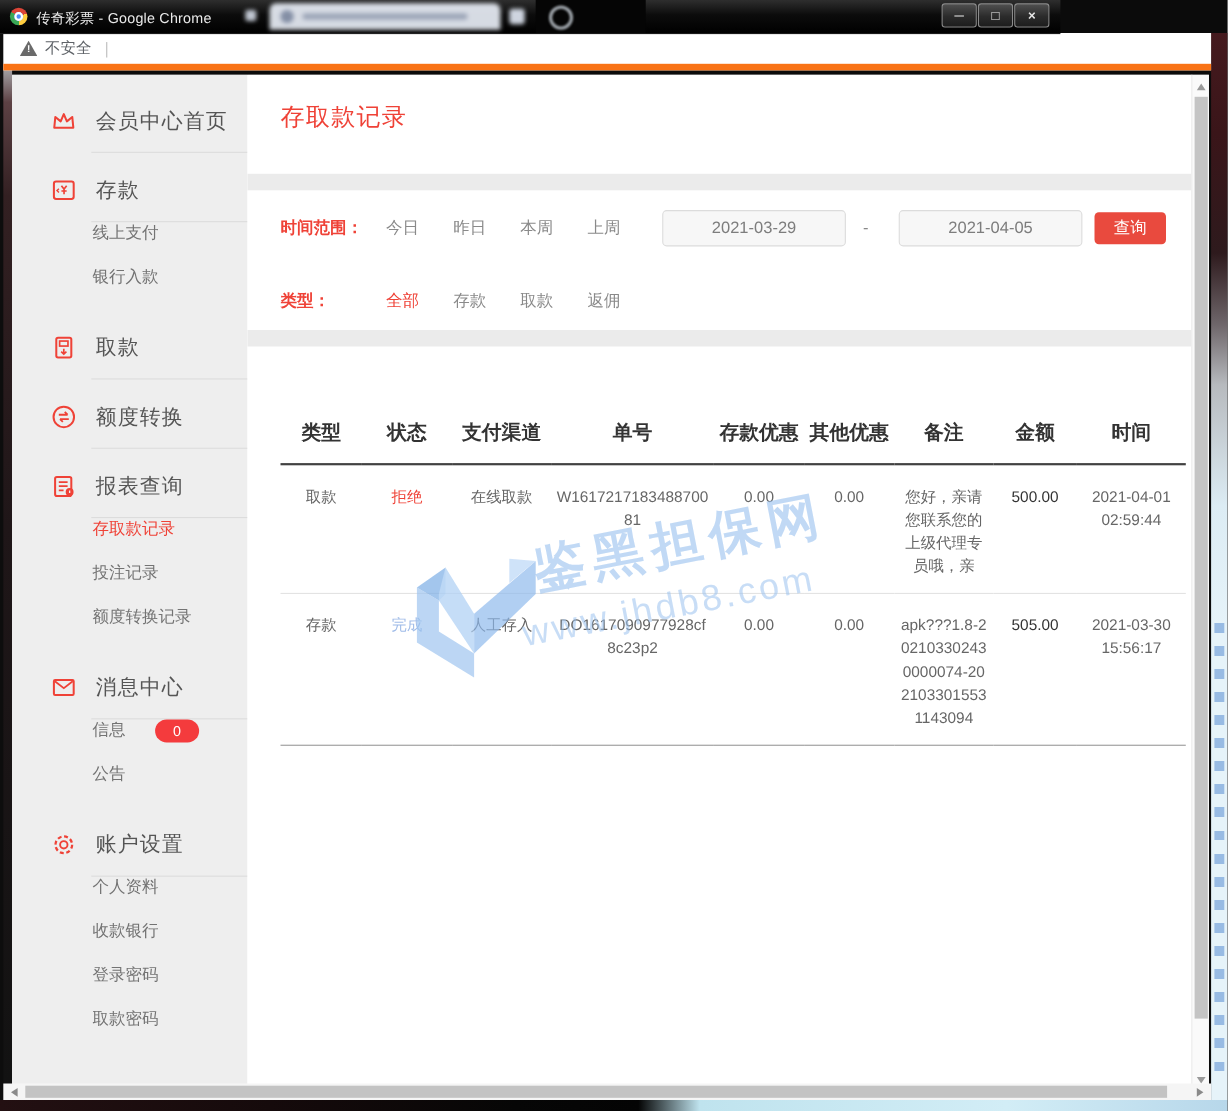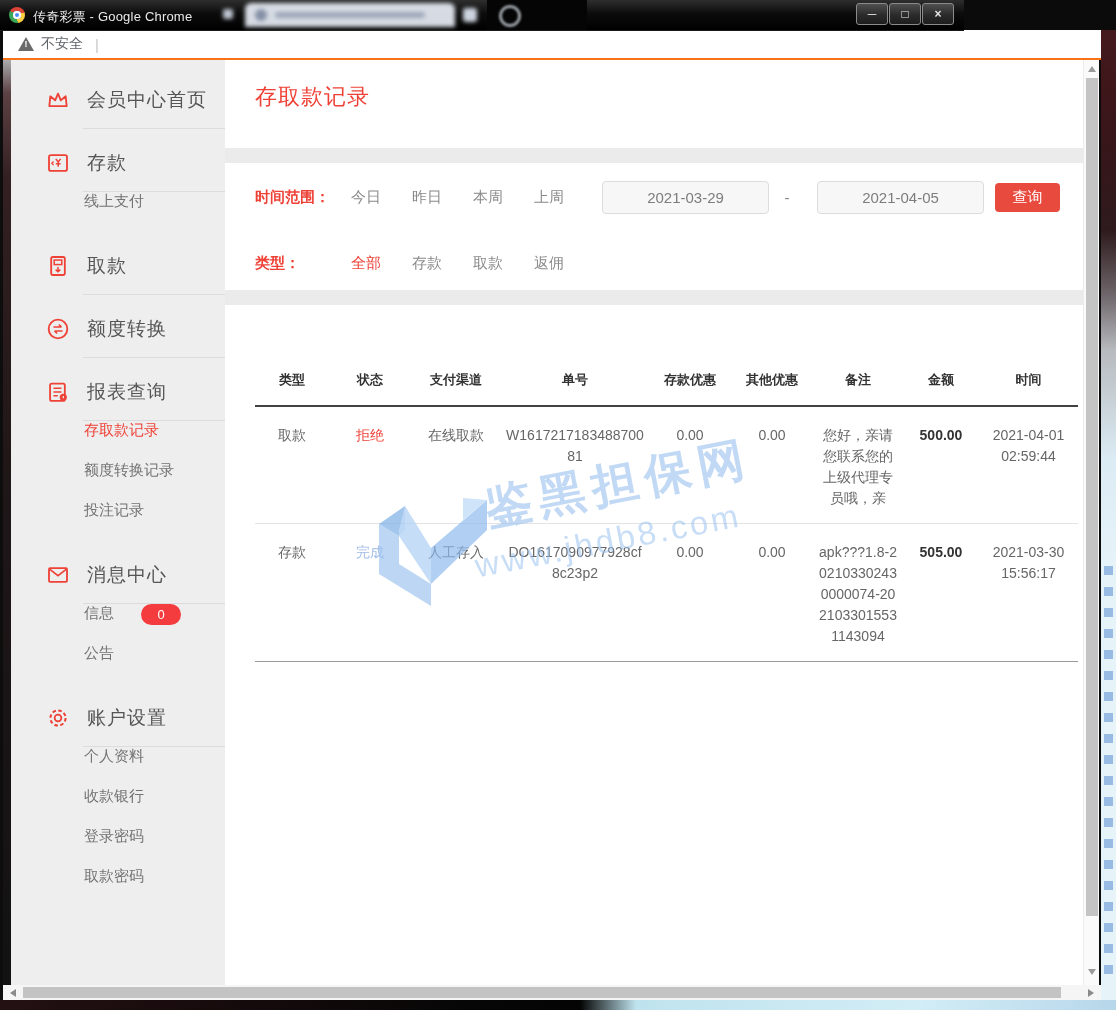--- a/index.html
+++ b/index.html
@@ -26,40 +26,40 @@
   .bg-tabs .ghost-plus{position:absolute;left:248px;top:5px;width:14px;height:14px;background:#dfe6f2;border-radius:3px;}
   .bg-logo{position:absolute;left:487px;top:0;width:100px;height:30px;background:#050505;}
   .bg-logo::after{content:"";position:absolute;left:12px;top:5px;width:16px;height:16px;border-radius:50%;
     border:3px solid #9aa0a6;filter:blur(1px);}
   .win-controls{position:absolute;right:10px;top:3px;display:flex;gap:1px;z-index:60;}
   .win-btn{width:32px;height:22px;display:flex;align-items:center;justify-content:center;
     background:linear-gradient(180deg,#4f4f4f 0,#2b2b2b 55%,#1d1d1d 100%);
     border:1px solid #8b8b8b;border-radius:3px;color:#e7e7e7;font-size:12px;font-weight:bold;cursor:pointer;padding:0;}
   
   .urlbar{position:absolute;left:3px;top:30px;width:1098px;height:28px;background:#fff;
-    border-bottom:2px solid #f97316;z-index:40;display:flex;align-items:center;}
+    border-bottom:6px solid #f97316;z-index:40;display:flex;align-items:center;}
   .warn-tri{position:relative;width:16px;height:14px;margin-left:15px;
     background:#6a6a6a;clip-path:polygon(50% 0,100% 100%,0 100%);}
   .warn-tri::after{content:"!";position:absolute;left:0;right:0;top:2px;text-align:center;
     color:#fff;font-size:9px;font-weight:bold;}
   .sec-label{margin-left:7px;font-size:14px;color:#5f6368;}
   .url-div{margin:0 10px 0 12px;color:#c7c7c7;font-size:15px;}
   .url-text{font-size:15px;color:#3c3c3c;}
   
   .left-frame{position:absolute;left:0;top:30px;width:3px;height:970px;background:#0d0d0d;}
   .left-strip{position:absolute;left:3px;top:58px;width:8px;height:927px;
     background:linear-gradient(180deg,#aeb1b4 0,#5c4144 35px,#332022 120px,#1f1618 420px,#121212 100%);}
   .bg-strip{position:absolute;left:1101px;top:30px;width:15px;height:970px;
     background:linear-gradient(180deg,#451a1e 0,#3a1519 90px,#2e1a1d 200px,#6e666a 265px,#b7babe 320px,#dcecf4 430px,#e6f3f9 540px,#e6f3f9 100%);}
   .bg-strip-dashes{position:absolute;left:1104px;top:566px;width:9px;height:418px;opacity:.75;
     background:repeating-linear-gradient(180deg,#7ea8dc 0 9px,rgba(0,0,0,0) 9px 21px);}
   .bottom-frame{position:absolute;left:0;top:1000px;width:1116px;height:10px;
     background:linear-gradient(90deg,#231012 0,#150a0b 22%,#060606 42%,#040404 52%,#bfe3ee 57%,#d2edf6 82%,#b7d7ea 100%);}
   
-  .page{position:absolute;left:11px;top:58px;width:1088px;height:927px;background:#fff;z-index:10;}
+  .page{position:absolute;left:11px;top:68px;width:1088px;height:927px;background:#fff;z-index:10;}
   
   .sidebar{position:absolute;left:0;top:0;width:214px;height:100%;background:#eeeeee;padding-top:8px;box-sizing:border-box;}
   .side-main{height:56px;margin-top:6px;display:flex;align-items:center;padding-left:34px;gap:16px;cursor:pointer;}
   .side-icon{width:26px;height:26px;color:var(--accent);display:flex;align-items:center;justify-content:center;}
   .side-label{font-size:19px;color:#555;letter-spacing:1px;}
   .side-sep{margin-left:72px;border-top:1px solid #dcdcdc;}
   .side-sub{height:40px;display:flex;padding-left:73px;font-size:15px;color:#737373;cursor:pointer;}
   .side-sub.active{color:var(--accent);}
   .side-badge{margin-left:27px;min-width:40px;height:21px;border-radius:11px;background:var(--badge);
     color:#fff;font-size:13px;display:flex;align-items:center;justify-content:center;}
@@ -74,27 +74,27 @@
   .f-opt{width:61px;text-align:left;font-size:15px;color:#8a8a8a;cursor:pointer;}
   .f-opt.selected{color:var(--accent);}
   .date-input{margin-left:7px;width:167px;height:33px;box-sizing:border-box;border:1px solid #dcdcdc;border-radius:4px;
     background:#f7f7f7;color:#7d7d7d;font-size:15px;text-align:center;font-family:inherit;}
   .date-dash{width:36px;text-align:center;color:#888;font-size:15px;}
   .query-btn{margin-left:11px;width:65px;height:29px;border:none;border-radius:4px;background:var(--button);
     color:#fff;font-size:15px;cursor:pointer;font-family:inherit;}
   
   .table-wrap{position:absolute;top:247px;left:30px;right:5px;}
   table{width:823px;border-collapse:collapse;table-layout:fixed;margin-top:56px;}
-  th{font-size:13px;color:#333;font-weight:600;padding:10px 2px 16px;border-bottom:2px solid #414141;text-align:center;}
+  th{font-size:18px;color:#333;font-weight:600;padding:10px 2px 16px;border-bottom:2px solid #414141;text-align:center;}
   td{font-size:14px;color:#666;padding:18px 4px 14px;text-align:center;vertical-align:top;line-height:1.5;}
   tr.row-1 td{border-bottom:1px solid #e3e3e3;}
   tr.row-2 td{border-bottom:1px solid #9a9a9a;}
   td.cell-order{word-break:break-all;}
   td.cell-remark{word-break:break-all;}
-  td.cell-amount{font-weight:bold;color:var(--amount);}
+  td.cell-amount{font-weight:normal;color:var(--amount);}
   .status-rejected{color:var(--status-rejected);}
   .status-done{color:var(--status-done);}
   
   .watermark{position:absolute;left:130px;top:372px;width:640px;height:240px;pointer-events:none;z-index:5;}
   .wm-brand{position:absolute;left:128px;top:22px;font-size:47px;font-weight:bold;letter-spacing:7px;
     color:var(--watermark);opacity:.62;transform:rotate(-11deg);}
   .wm-site{position:absolute;left:118px;top:92px;font-size:33px;letter-spacing:3px;
     color:var(--watermark);opacity:.55;transform:rotate(-11deg);}
   .wm-logo{position:absolute;left:10px;top:48px;opacity:.8;}
   
@@ -162,20 +162,23 @@
               <path d="M10 8.2 L12.2 11 L14.4 8.2 M12.2 11 V15.4 M10 12.6 H14.4" fill="none" stroke="currentColor" stroke-width="1.4"></path>
               <path d="M7.9 10.6 l-1.6 1.6 1.6 1.6" fill="none" stroke="currentColor" stroke-width="1.2"></path>
             </svg>
           </span>
           <span class="side-label">存款</span>
         </div>
         <div class="side-sep"></div>
         <div class="side-sub">
           <span>线上支付</span>
         </div>
+        <div class="side-sub">
+          <span>银行入款</span>
+        </div>
       </div>
       <div class="side-section">
         <div class="side-main">
           <span class="side-icon">
             <svg viewBox="0 0 24 24" width="26" height="26">
               <rect x="5.7" y="3.7" width="12.6" height="16.6" rx="1.5" fill="none" stroke="currentColor" stroke-width="1.7"></rect>
               <rect x="8.5" y="6.5" width="7" height="4.2" fill="none" stroke="currentColor" stroke-width="1.4"></rect>
               <path d="M12 13 v4.4 M9.8 15.4 l2.2 2 2.2 -2" fill="none" stroke="currentColor" stroke-width="1.4"></path>
             </svg>
           </span>
@@ -205,24 +208,24 @@
               <path d="M16.9 15.6 v2.2" stroke="#eeeeee" stroke-width="1.1"></path>
             </svg>
           </span>
           <span class="side-label">报表查询</span>
         </div>
         <div class="side-sep"></div>
         <div class="side-sub active">
           <span>存取款记录</span>
         </div>
         <div class="side-sub">
+          <span>投注记录</span>
+        </div>
+        <div class="side-sub">
           <span>额度转换记录</span>
-        </div>
-        <div class="side-sub">
-          <span>投注记录</span>
         </div>
       </div>
       <div class="side-section">
         <div class="side-main">
           <span class="side-icon">
             <svg viewBox="0 0 24 24" width="26" height="26">
               <rect x="3.7" y="5.7" width="16.6" height="12.6" rx="1" fill="none" stroke="currentColor" stroke-width="1.7"></rect>
               <path d="M4.5 6.8 L12 12.6 L19.5 6.8" fill="none" stroke="currentColor" stroke-width="1.5"></path>
             </svg>
           </span>

